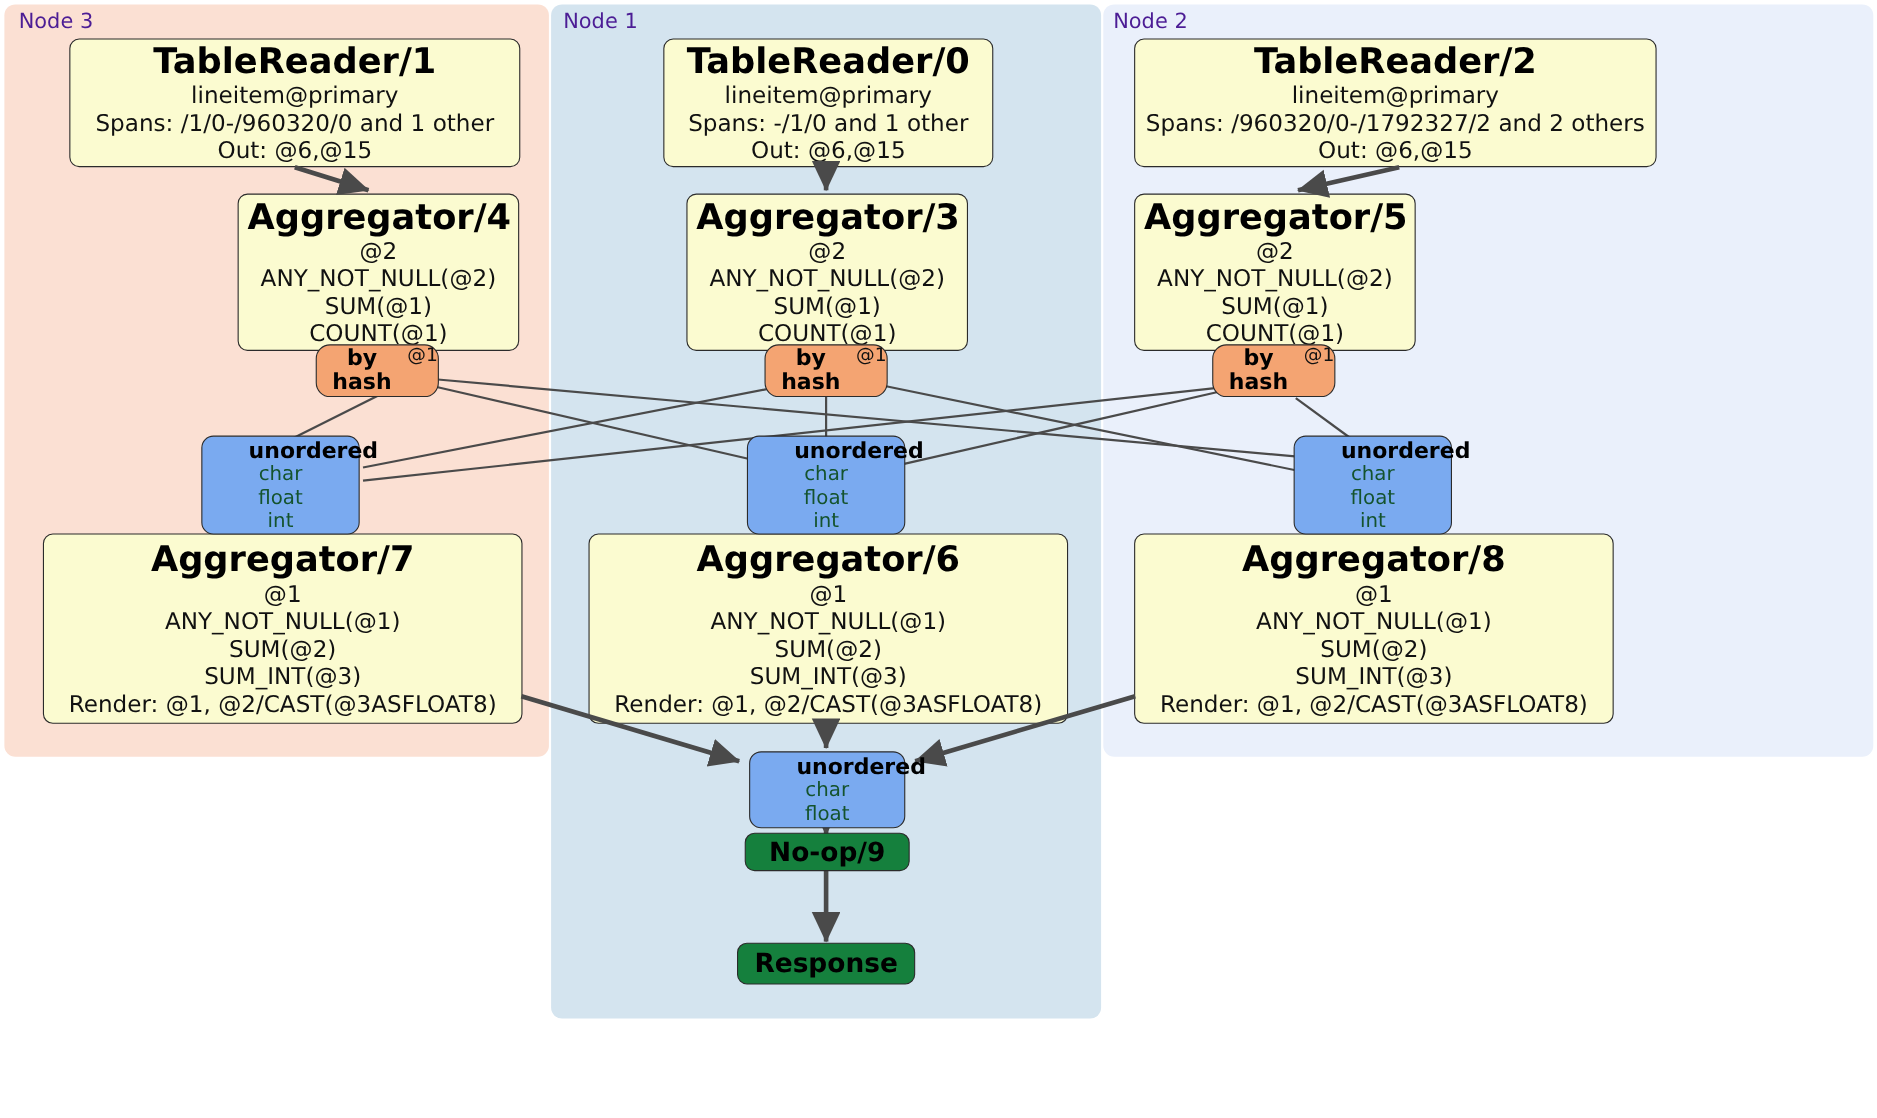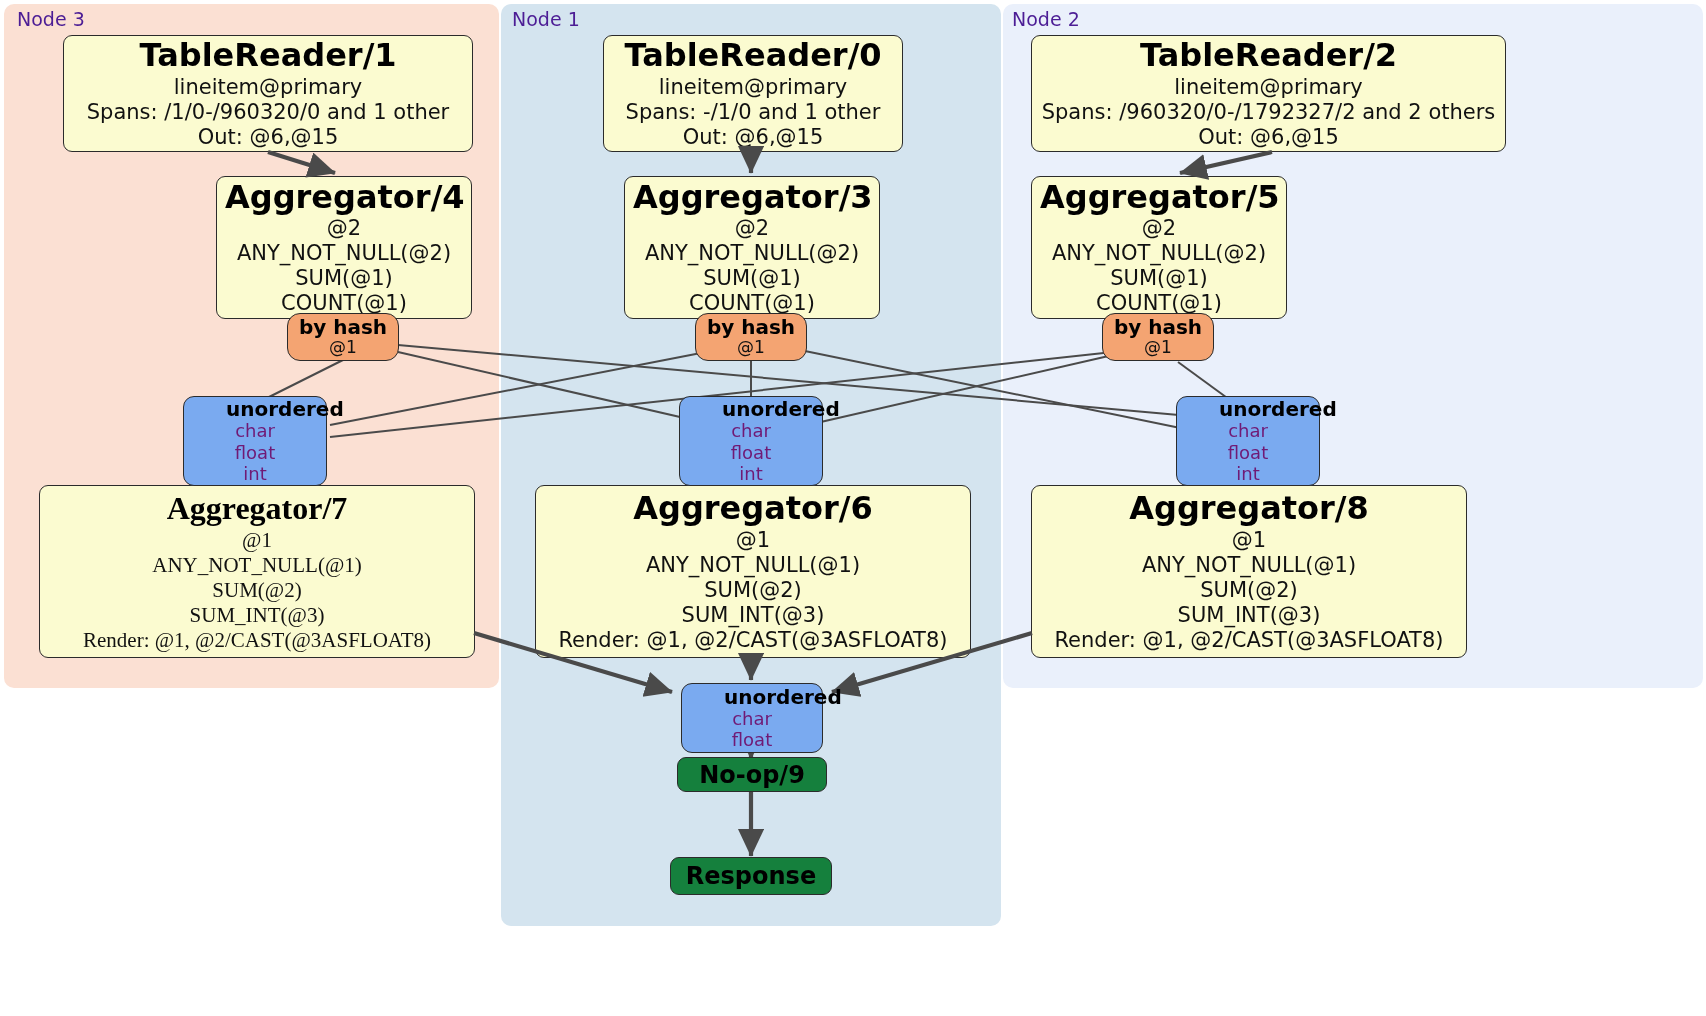--- a/index.html
+++ b/index.html
@@ -14,29 +14,29 @@
 
   .proc{position:absolute;background:#fbfbd0;border:1.6px solid #2b2b2b;
         border-radius:9px;box-sizing:border-box;text-align:center;
         display:flex;flex-direction:column;justify-content:center;
         padding:4px 8px;}
   .proc .ttl{font-size:32px;font-weight:bold;color:#000;line-height:1.18;}
   .proc .ln{font-size:21px;color:#111;line-height:1.19;white-space:nowrap;}
 
   .router{position:absolute;background:#f4a472;border:1.6px solid #2b2b2b;
           border-radius:13px;box-sizing:border-box;text-align:center;
-          display:flex;flex-direction:column;justify-content:center;z-index:6;}
+          display:flex;flex-direction:row;justify-content:center;z-index:6;}
   .router .rt{font-size:20px;font-weight:bold;color:#000;line-height:1.1;}
   .router .rs{font-size:17px;color:#111;line-height:1.15;}
 
   .recv{position:absolute;background:#7aaaf0;border:1.6px solid #2b2b2b;
         border-radius:11px;box-sizing:border-box;text-align:center;
         display:flex;flex-direction:column;justify-content:center;z-index:6;}
   .recv .rt{font-size:20px;font-weight:bold;color:#000;line-height:1.12;padding-left:42px;}
-  .recv .rs{font-size:18px;color:#701a75;line-height:1.18;}
+  .recv .rs{font-size:18px;color:#14532d;line-height:1.18;}
 
   .small-box{position:absolute;background:#15803d;border:1.6px solid #2b2b2b;
              border-radius:9px;box-sizing:border-box;
              display:flex;align-items:center;justify-content:center;z-index:7;}
   .small-box span{font-size:24px;font-weight:bold;color:#000;}
 
   svg.edges{position:absolute;left:0;top:0;width:1706px;height:1016px;
             pointer-events:none;z-index:4;}
   svg.edges.under{z-index:2;}
 </style>
@@ -164,21 +164,21 @@
     <div class="rs">int</div>
   </div>
 
   <div class="recv" style="left:1176px;top:396px;width:144px;height:90px;">
     <div class="rt">unordered</div>
     <div class="rs">char</div>
     <div class="rs">float</div>
     <div class="rs">int</div>
   </div>
 
-  <div class="proc" style="left:39px;top:485px;width:436px;height:173px;font-family:Liberation Serif, serif;">
+  <div class="proc" style="left:39px;top:485px;width:436px;height:173px;">
     <div class="ttl">Aggregator/7</div>
     <div class="ln">@1</div>
     <div class="ln">ANY_NOT_NULL(@1)</div>
     <div class="ln">SUM(@2)</div>
     <div class="ln">SUM_INT(@3)</div>
     <div class="ln">Render: @1, @2/CAST(@3ASFLOAT8)</div>
   </div>
 
   <div class="proc" style="left:535px;top:485px;width:436px;height:173px;">
     <div class="ttl">Aggregator/6</div>

